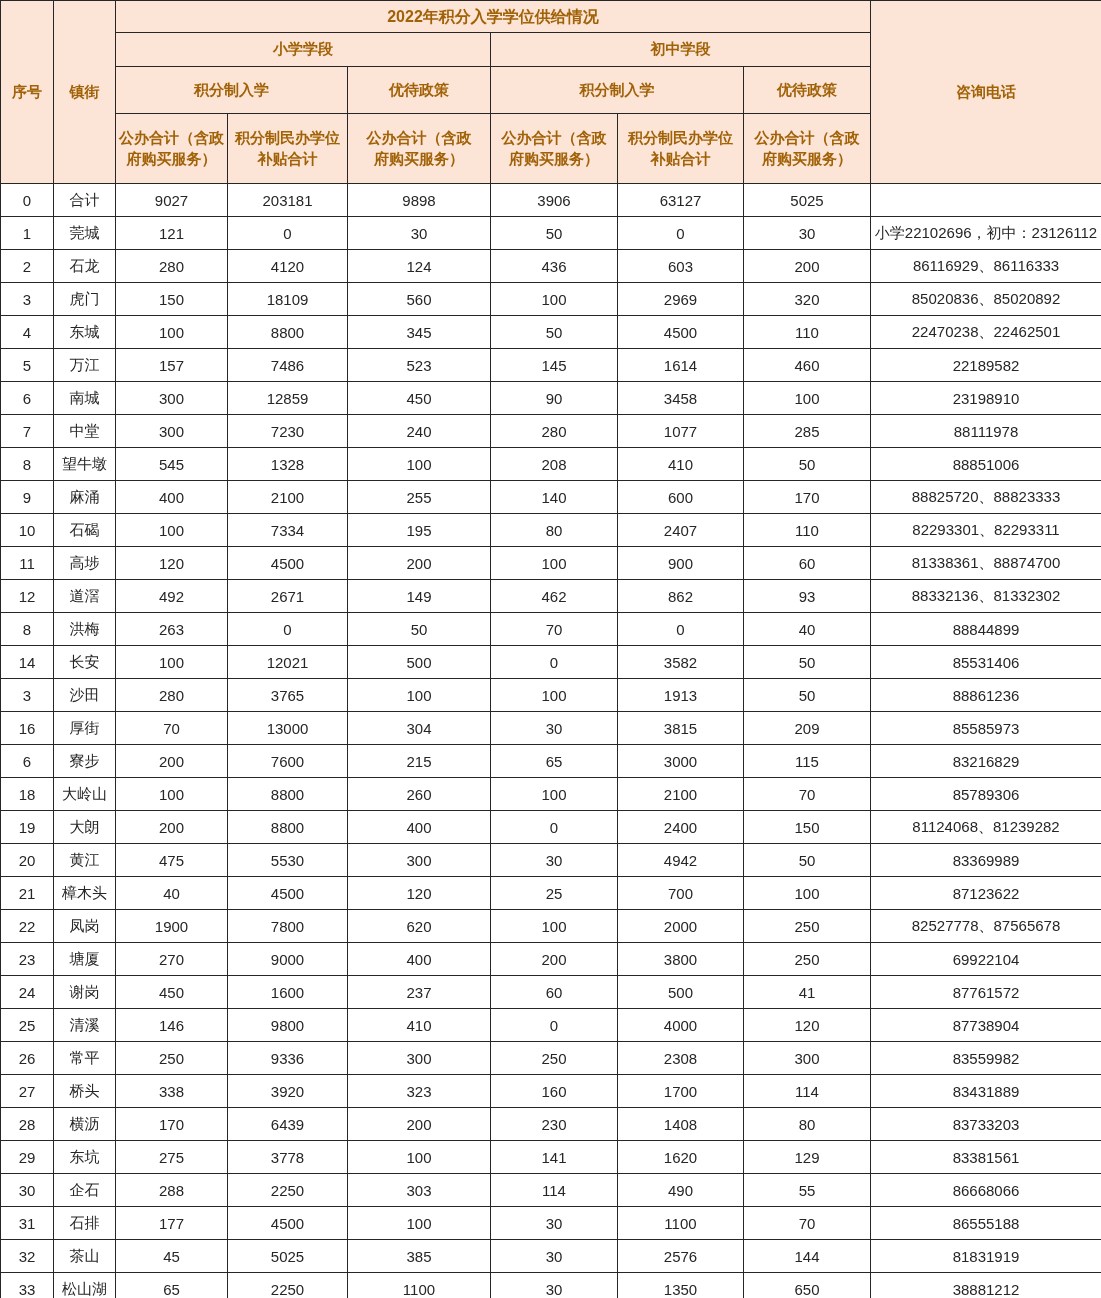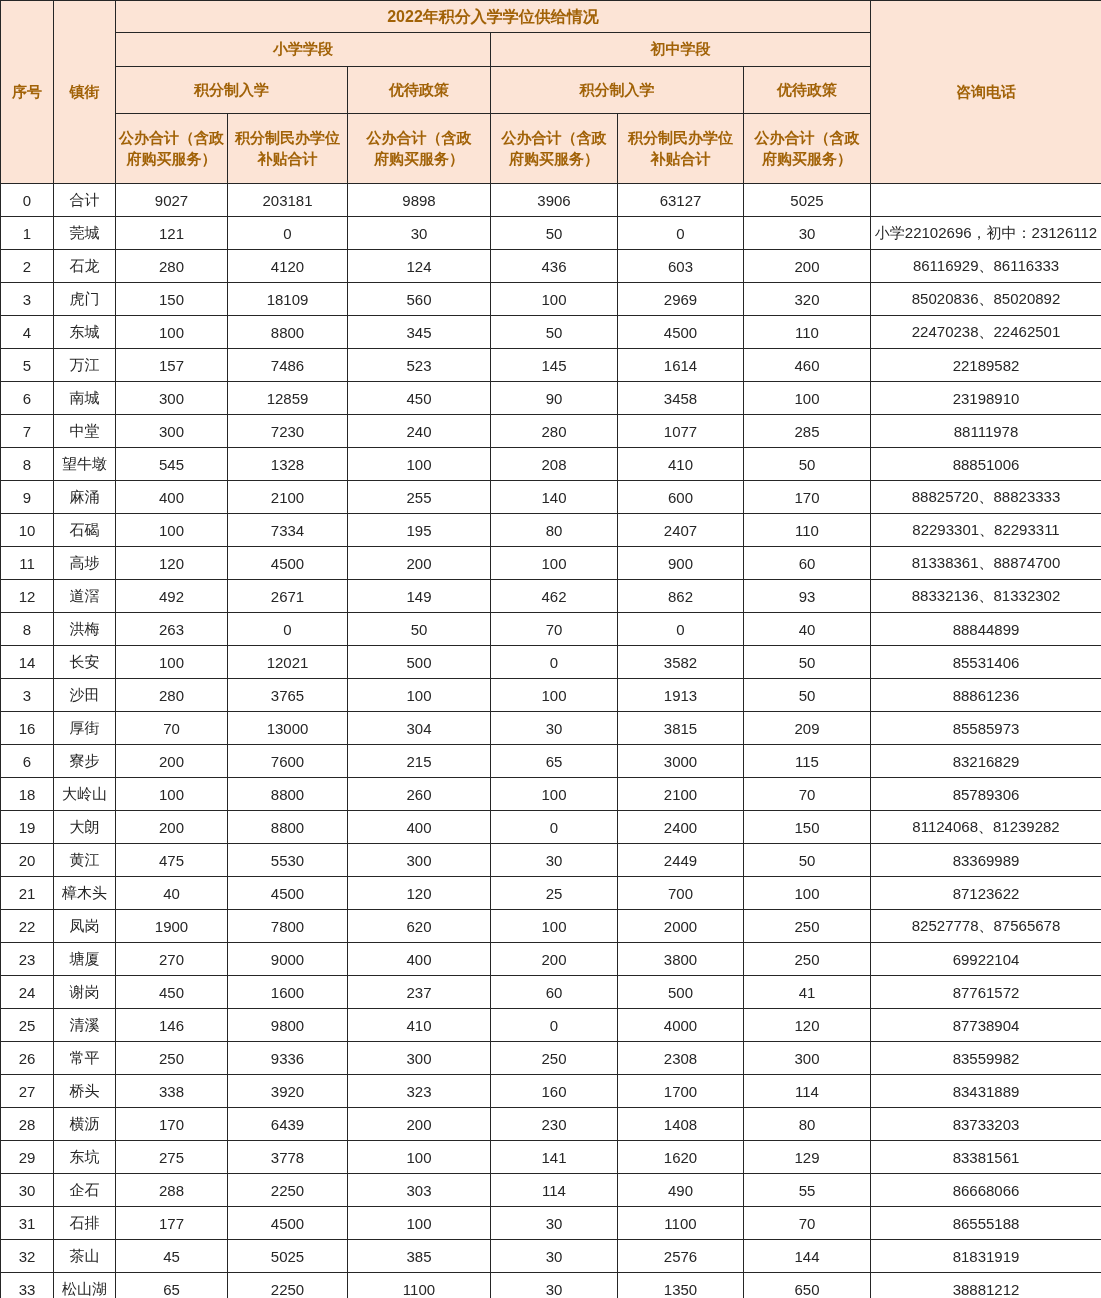--- a/index.html
+++ b/index.html
@@ -318,21 +318,21 @@
           <td>150</td>
           <td>81124068、81239282</td>
         </tr>
         <tr>
           <td>20</td>
           <td>黄江</td>
           <td>475</td>
           <td>5530</td>
           <td>300</td>
           <td>30</td>
-          <td>2449</td>
+          <td>4942</td>
           <td>50</td>
           <td>83369989</td>
         </tr>
         <tr>
           <td>21</td>
           <td>樟木头</td>
           <td>40</td>
           <td>4500</td>
           <td>120</td>
           <td>25</td>

